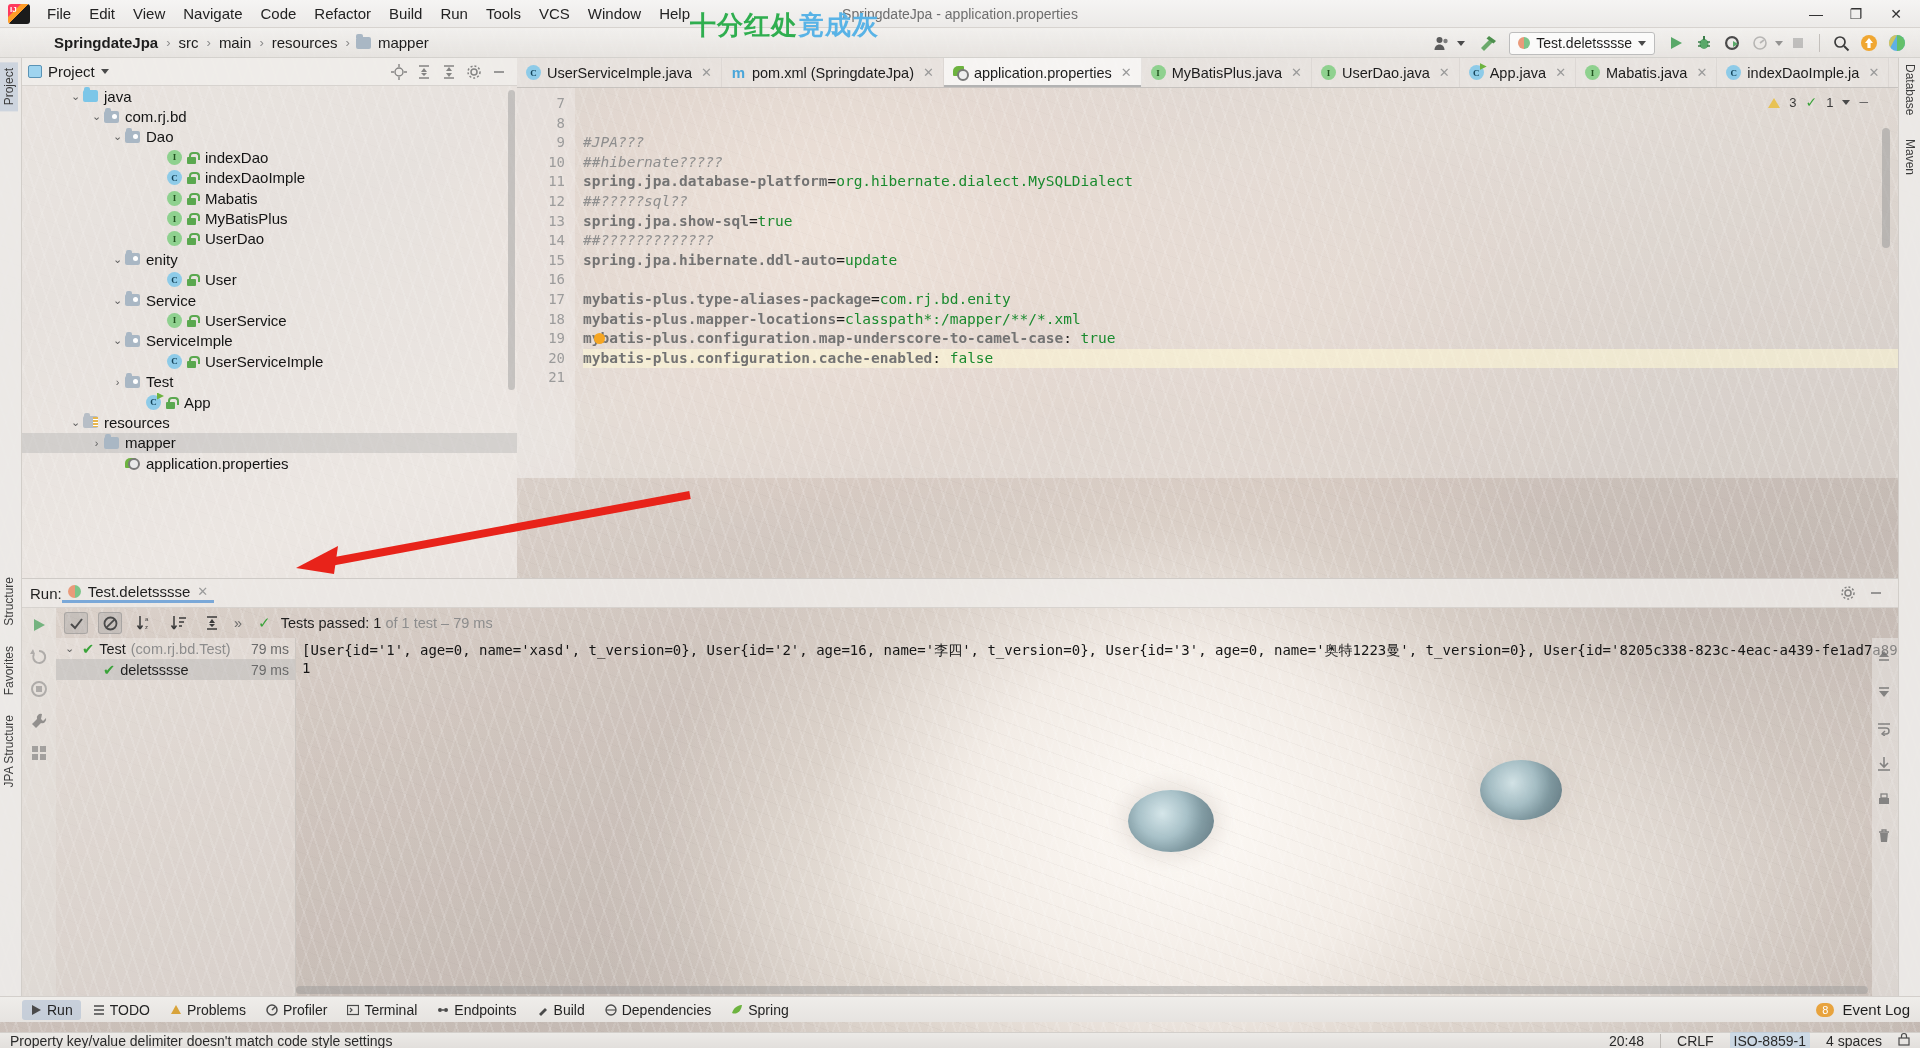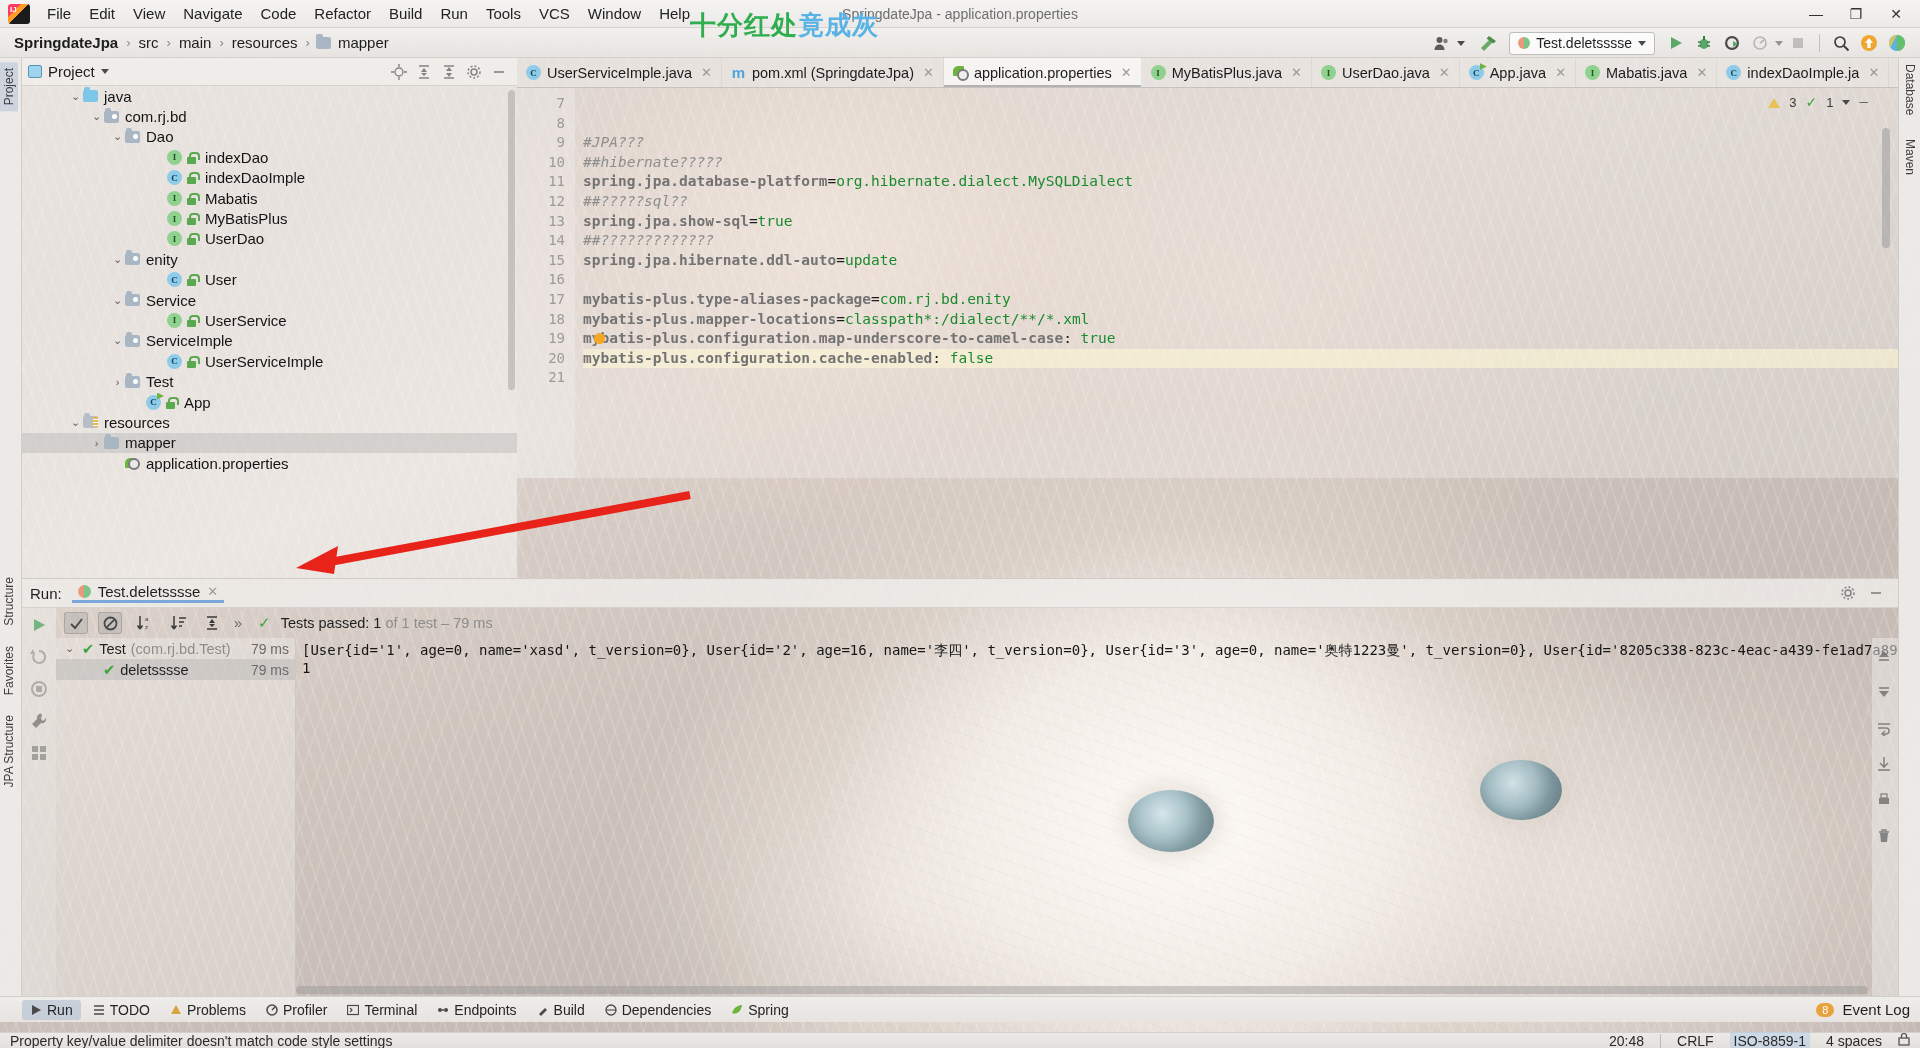--- a/index.html
+++ b/index.html
@@ -72,21 +72,21 @@
   .win-btn { width: 40px; height: 26px; display: flex; align-items: center; justify-content: center; color: #333; font-size: 14px; }
 
   
   #navbar {
     position: absolute; top: 28px; left: 0; width: 1920px; height: 30px;
     display: flex; align-items: center; z-index: 35;
     background: linear-gradient(180deg, rgba(244,243,241,0.92) 0%, rgba(233,231,228,0.88) 100%);
     border-bottom: 1px solid rgba(200,196,192,.7);
   }
   .crumb { font-size: 15px; color: #1d1d1d; padding: 0 2px; white-space: nowrap; }
-  .crumb.bold { font-weight: bold; }
+  .crumb.bold { font-weight: bold; margin-left: 40px; }
   .crumb-sep { color: #8a8a8a; padding: 0 6px; font-size: 13px; }
   .folder-ico {
     display: inline-block; width: 15px; height: 12px; vertical-align: -1px;
     background: #a9b7c4; border-radius: 2px; position: relative; margin-right: 5px;
   }
   .folder-ico::before {
     content: ""; position: absolute; left: 0; top: -3px; width: 7px; height: 4px;
     background: #a9b7c4; border-radius: 2px 2px 0 0;
   }
   #overlay-cn {
@@ -229,21 +229,21 @@
 
   
   #annot-arrow { position: absolute; left: 290px; top: 490px; z-index: 55; pointer-events: none; }
 
   
   #run-panel {
     position: absolute; left: 22px; right: 22px; top: 578px; bottom: 52px; z-index: 22;
     display: flex; flex-direction: column;
   }
   #run-header {
-    height: 30px; display: flex; align-items: center; gap: 10px; padding: 0 8px;
+    height: 30px; display: flex; align-items: center; gap: 0; padding: 0 8px;
     background: rgba(240,238,235,0.8); border-top: 1px solid #cfcbc7; border-bottom: 1px solid rgba(205,201,197,.7);
   }
   #run-header .rl { font-size: 15px; color: #1f1f1f; }
   .runtab { display: flex; align-items: center; gap: 7px; font-size: 15px; padding: 0 6px 3px; box-shadow: inset 0 -3px 0 #7aa8d8; }
   .rt-ico { width: 13px; height: 13px; border-radius: 50%; background: linear-gradient(90deg,#ea9a7a 50%, #7dc48a 50%); }
   #run-header .hdr-right { margin-left: auto; display: flex; gap: 12px; align-items: center; padding-right: 6px; }
   #run-body { flex: 1; display: flex; position: relative; }
   #run-left-gutter {
     width: 34px; display: flex; flex-direction: column; align-items: center; gap: 14px; padding-top: 8px;
     background: rgba(238,236,233,0.55);
@@ -711,21 +711,21 @@
           <div class="cl">&nbsp;</div>
           <div class="cl"><span class="c-comment">#JPA???</span></div>
           <div class="cl"><span class="c-comment">##hibernate?????</span></div>
           <div class="cl"><span class="c-key">spring.jpa.database-platform</span><span class="c-sep">=</span><span class="c-val">org.hibernate.dialect.MySQLDialect</span></div>
           <div class="cl"><span class="c-comment">##?????sql??</span></div>
           <div class="cl"><span class="c-key">spring.jpa.show-sql</span><span class="c-sep">=</span><span class="c-val">true</span></div>
           <div class="cl"><span class="c-comment">##?????????????</span></div>
           <div class="cl"><span class="c-key">spring.jpa.hibernate.ddl-auto</span><span class="c-sep">=</span><span class="c-val">update</span></div>
           <div class="cl">&nbsp;</div>
           <div class="cl"><span class="c-key">mybatis-plus.type-aliases-package</span><span class="c-sep">=</span><span class="c-val">com.rj.bd.enity</span></div>
-          <div class="cl"><span class="c-key">mybatis-plus.mapper-locations</span><span class="c-sep">=</span><span class="c-val">classpath*:/dialect/**/*.xml</span></div>
+          <div class="cl"><span class="c-key">mybatis-plus.mapper-locations</span><span class="c-sep">=</span><span class="c-val">classpath*:/mapper/**/*.xml</span></div>
           <div class="cl"><span class="bulb"></span><span class="c-key">mybatis-plus.configuration.map-underscore-to-camel-case</span><span class="c-sep">: </span><span class="c-val">true</span></div>
           <div class="cl hl"><span class="c-key">mybatis-plus.configuration.cache-enabled</span><span class="c-sep">: </span><span class="c-val">false</span></div>
         </div>
       <div id="inspect-badges">
         <span><span class="warn-tri"></span></span>
         <span>3</span>
         <span class="ok-check">✓</span>
         <span>1</span>
         <span class="caret"></span>
         <span style="font-size:12px;color:#555">─</span>

